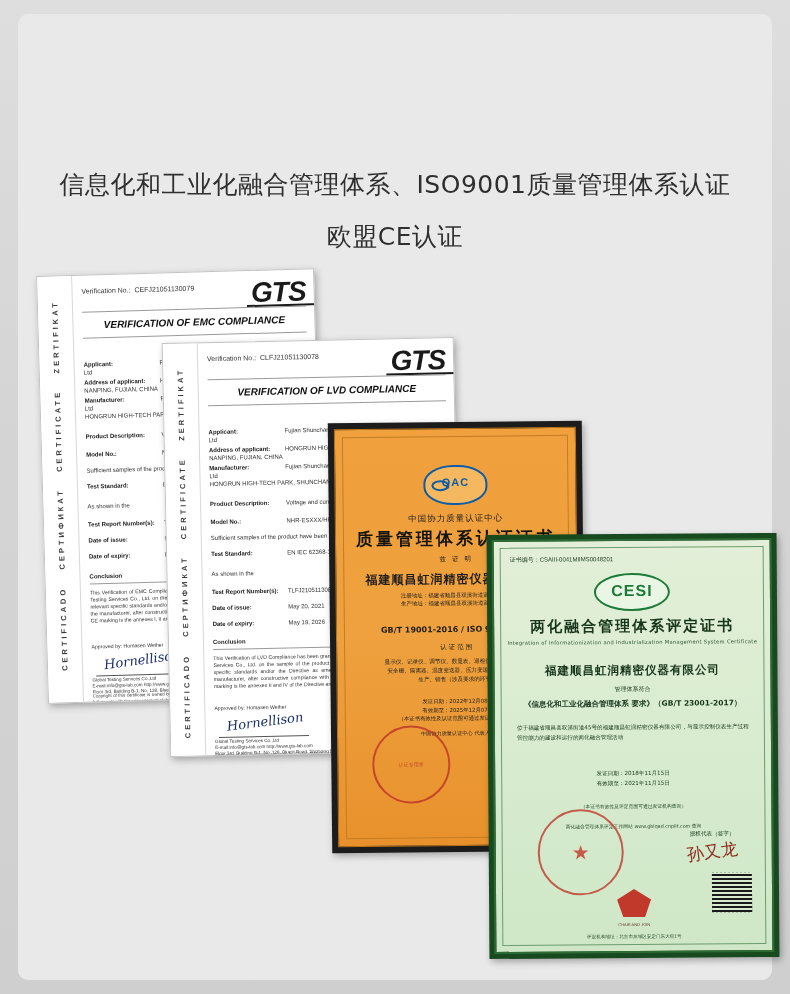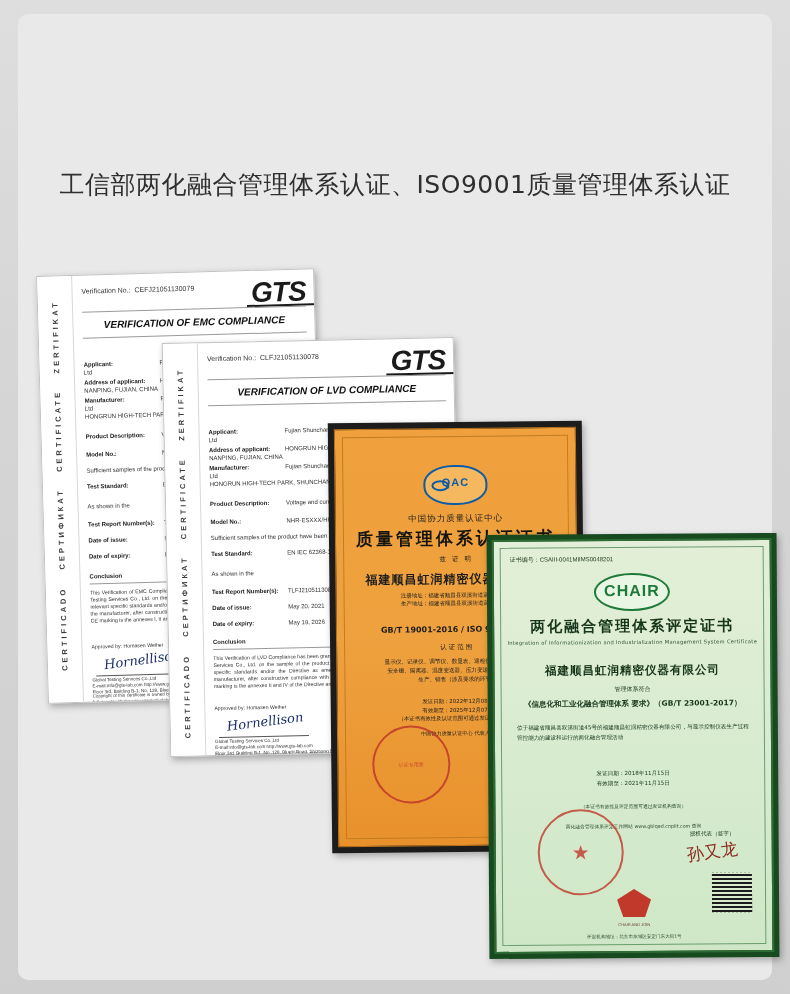--- a/index.html
+++ b/index.html
@@ -427,21 +427,22 @@
     font-size: 4.6px;
     color: #2a4a2c;
   }
 </style>
 </head>
 <body>
 
 <div class="page">
   <div class="inner-panel"></div>
 
-  <div class="subline1">工信部两化融合管理体系认证、ISO9001质量管理体系认证</div>
+  <div class="subline1">信息化和工业化融合管理体系、ISO9001质量管理体系认证</div>
+  <div class="subline2">欧盟CE认证</div>
 
   <div class="cert cert1">
     <div class="gts-side">
       <span class="s1">ZERTIFIKAT</span>
       <span class="s2">CERTIFICATE</span>
       <span class="s3">CEPTИФИКAT</span>
       <span class="s4">CERTIFICADO</span>
     </div>
     <div class="gts-verif">Verification No.:&nbsp;&nbsp;<span>CEFJ21051130079</span></div>
     <div class="gts-logo">GTS</div>
@@ -537,21 +538,21 @@
       <div class="c3-stamp">认证专用章</div>
       <div class="c3-sign">批准人 签发</div>
       <div class="c3-qr"></div>
       <div class="iaf-badge">IAF</div>
     </div>
   </div>
 
   <div class="cert cert4">
     <div class="c4-inner">
       <div class="c4-no">证书编号：CSAIII-0041MIIMS0048201</div>
-      <div class="cesi-logo">CHAIR</div>
+      <div class="cesi-logo">CESI</div>
       <div class="c4-line c4-title">两化融合管理体系评定证书</div>
       <div class="c4-line c4-sub">Integration of Informationization and Industrialization Management System Certificate</div>
       <div class="c4-line c4-company">福建顺昌虹润精密仪器有限公司</div>
       <div class="c4-line c4-sysline">管理体系符合</div>
       <div class="c4-line c4-std">《信息化和工业化融合管理体系 要求》（GB/T 23001-2017）</div>
       <div class="c4-line c4-body">位于福建省顺昌县双溪街道45号的福建顺昌虹润精密仪器有限公司，与显示控制仪表生产过程管控能力的建设和运行的两化融合管理活动</div>
       <div class="c4-line c4-dates" style="white-space:pre-line;">发证日期：2018年11月15日
 有效期至：2021年11月15日</div>
       <div class="c4-line c4-note">（本证书有效性及评定范围可通过发证机构查询）</div>
       <div class="c4-line c4-url">两化融合管理体系评定工作网站 www.gbiqad.cnpiit.com 查询</div>

